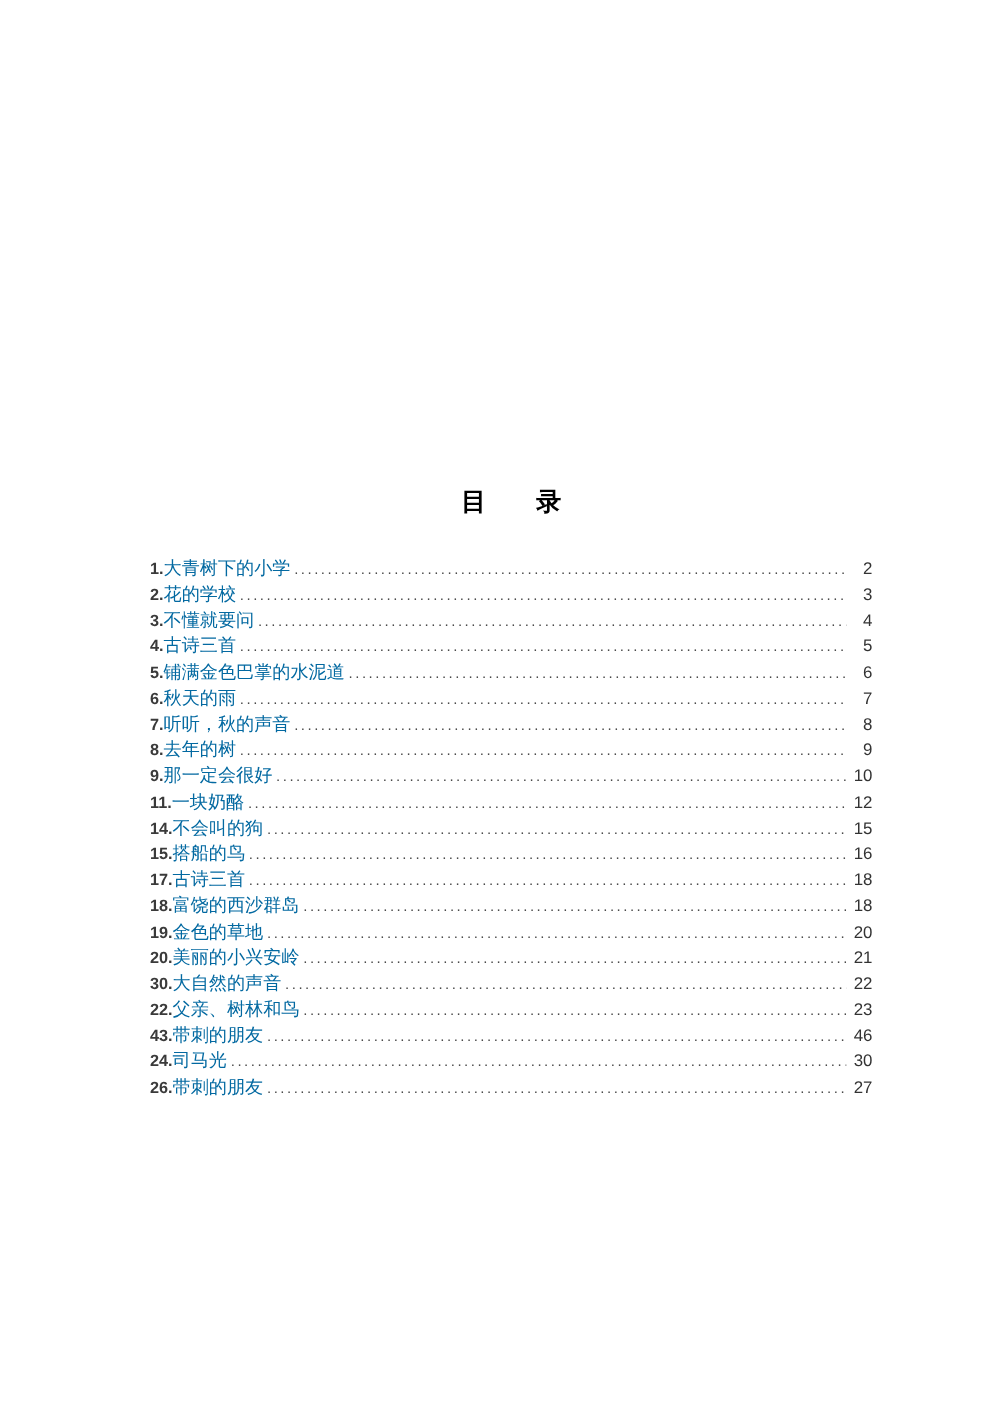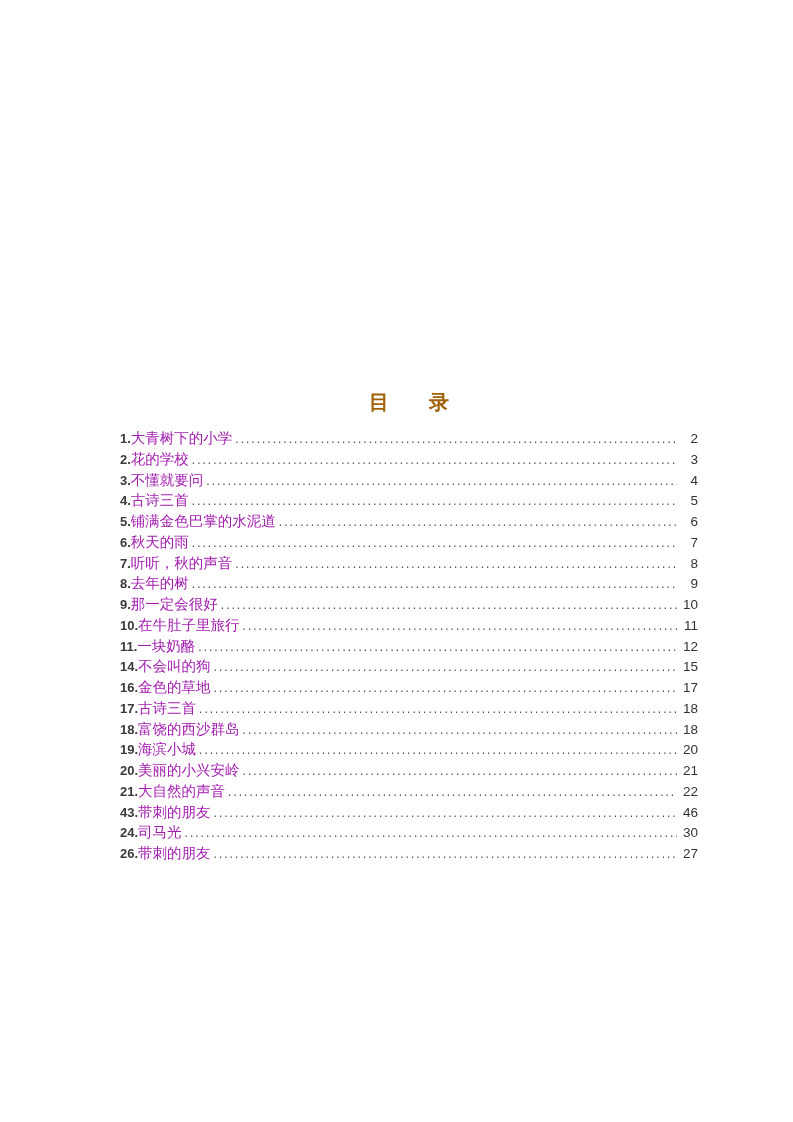--- a/index.html
+++ b/index.html
@@ -16,21 +16,21 @@
     font-family: "Liberation Serif", serif;
   }
   .toc {
     position: absolute;
     left: 120px;
     top: 389px;
     width: 578px;
   }
   .toc-heading {
     text-align: center;
-    color: #a16207;
+    color: #000000;
     font-weight: bold;
     font-size: 20px;
     line-height: 26px;
     font-family: "Liberation Sans", sans-serif;
     margin: 0 0 13px 0;
   }
   .toc-list {
     width: 100%;
   }
   .toc-row {
@@ -44,22 +44,23 @@
   .toc-num {
     font-family: "Liberation Sans", sans-serif;
     font-size: 13px;
     font-weight: 600;
     color: #3a3a3a;
     white-space: nowrap;
   }
   .toc-title {
     font-family: "Liberation Serif", serif;
     font-size: 14.5px;
-    color: #a21caf;
-    white-space: nowrap;
+    color: #0369a1;
+    white-space: nowrap;
+    margin-top: 17px;
   }
   .toc-dots {
     flex: 1 1 auto;
     overflow: hidden;
     white-space: nowrap;
     color: #4a4a4a;
     font-size: 12px;
     letter-spacing: 2px;
     margin: 0 1px 0 3px;
     font-family: "Liberation Sans", sans-serif;
@@ -132,72 +133,72 @@
     <span class="toc-dots"></span>
     <span class="toc-page">9</span>
   </div>
         <div class="toc-row">
     <span class="toc-num">9.</span>
     <span class="toc-title">那一定会很好</span>
     <span class="toc-dots"></span>
     <span class="toc-page">10</span>
   </div>
         <div class="toc-row">
-    <span class="toc-num">10.</span>
-    <span class="toc-title">在牛肚子里旅行</span>
-    <span class="toc-dots"></span>
-    <span class="toc-page">11</span>
-  </div>
-        <div class="toc-row">
     <span class="toc-num">11.</span>
     <span class="toc-title">一块奶酪</span>
     <span class="toc-dots"></span>
     <span class="toc-page">12</span>
   </div>
         <div class="toc-row">
     <span class="toc-num">14.</span>
     <span class="toc-title">不会叫的狗</span>
     <span class="toc-dots"></span>
     <span class="toc-page">15</span>
   </div>
         <div class="toc-row">
-    <span class="toc-num">16.</span>
-    <span class="toc-title">金色的草地</span>
-    <span class="toc-dots"></span>
-    <span class="toc-page">17</span>
+    <span class="toc-num">15.</span>
+    <span class="toc-title">搭船的鸟</span>
+    <span class="toc-dots"></span>
+    <span class="toc-page">16</span>
   </div>
         <div class="toc-row">
     <span class="toc-num">17.</span>
     <span class="toc-title">古诗三首</span>
     <span class="toc-dots"></span>
     <span class="toc-page">18</span>
   </div>
         <div class="toc-row">
     <span class="toc-num">18.</span>
     <span class="toc-title">富饶的西沙群岛</span>
     <span class="toc-dots"></span>
     <span class="toc-page">18</span>
   </div>
         <div class="toc-row">
     <span class="toc-num">19.</span>
-    <span class="toc-title">海滨小城</span>
+    <span class="toc-title">金色的草地</span>
     <span class="toc-dots"></span>
     <span class="toc-page">20</span>
   </div>
         <div class="toc-row">
     <span class="toc-num">20.</span>
     <span class="toc-title">美丽的小兴安岭</span>
     <span class="toc-dots"></span>
     <span class="toc-page">21</span>
   </div>
         <div class="toc-row">
-    <span class="toc-num">21.</span>
+    <span class="toc-num">30.</span>
     <span class="toc-title">大自然的声音</span>
     <span class="toc-dots"></span>
     <span class="toc-page">22</span>
+  </div>
+        <div class="toc-row">
+    <span class="toc-num">22.</span>
+    <span class="toc-title">父亲、树林和鸟</span>
+    <span class="toc-dots"></span>
+    <span class="toc-page">23</span>
   </div>
         <div class="toc-row">
     <span class="toc-num">43.</span>
     <span class="toc-title">带刺的朋友</span>
     <span class="toc-dots"></span>
     <span class="toc-page">46</span>
   </div>
         <div class="toc-row">
     <span class="toc-num">24.</span>
     <span class="toc-title">司马光</span>

